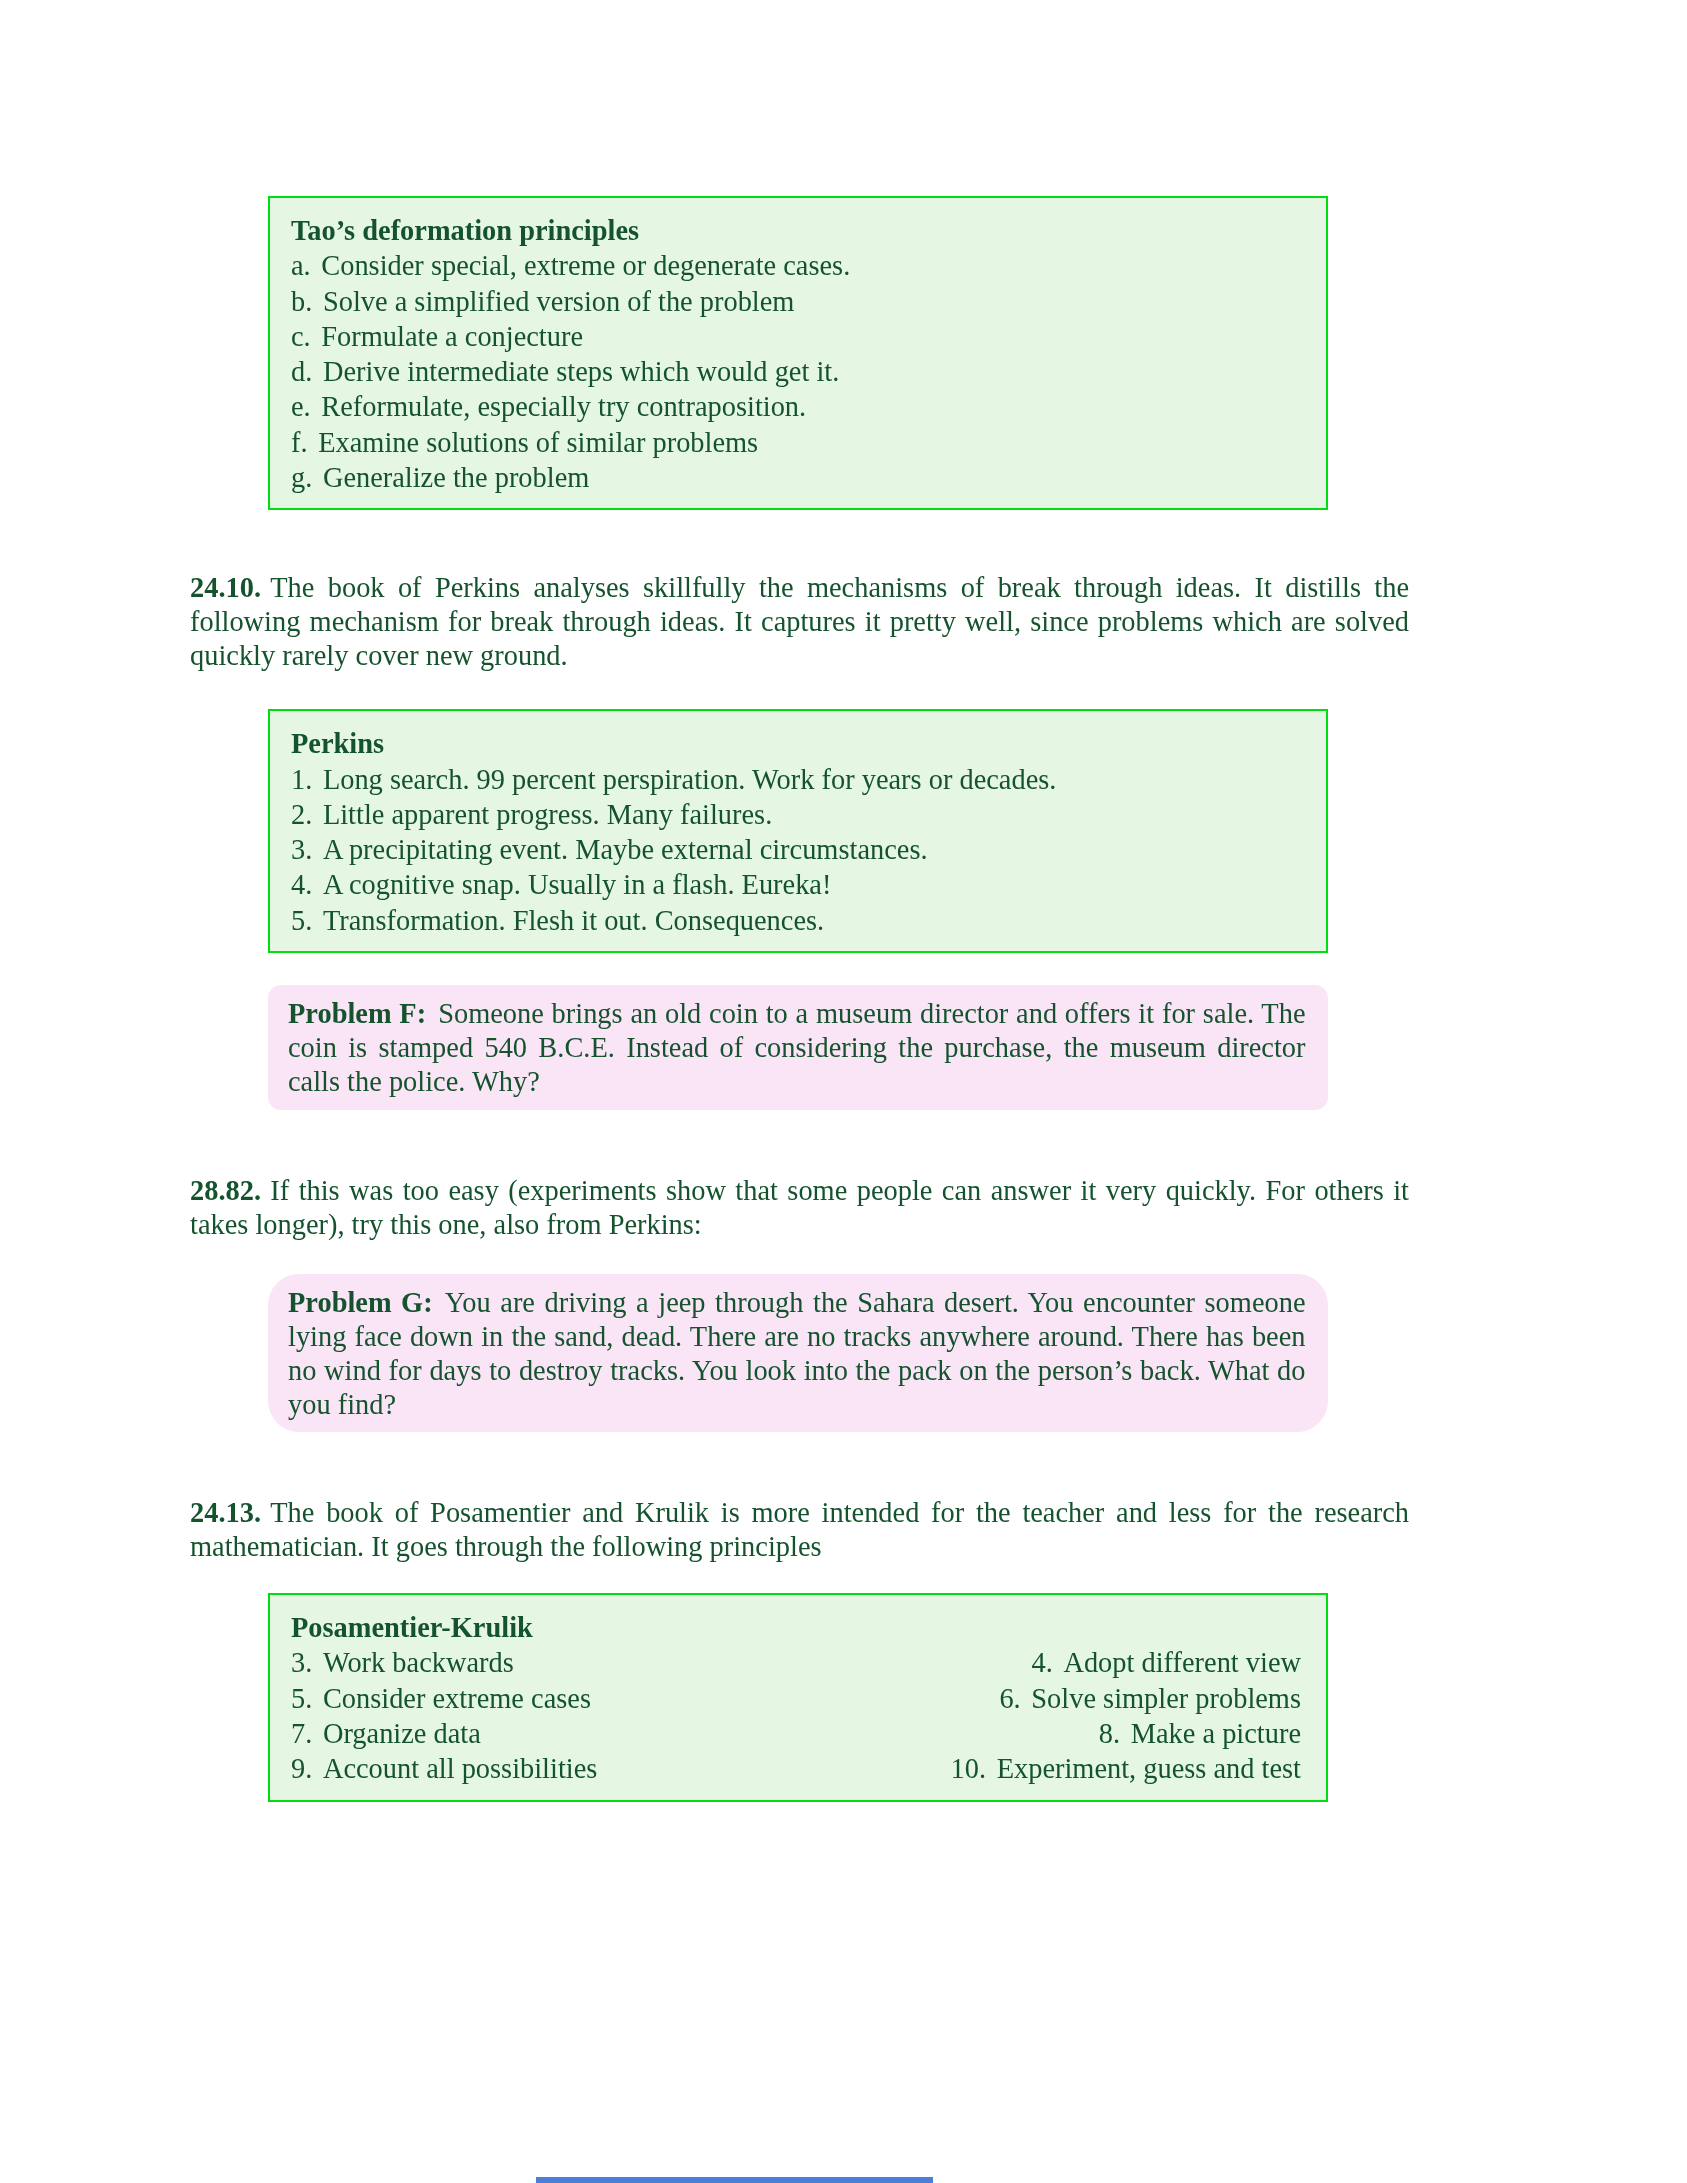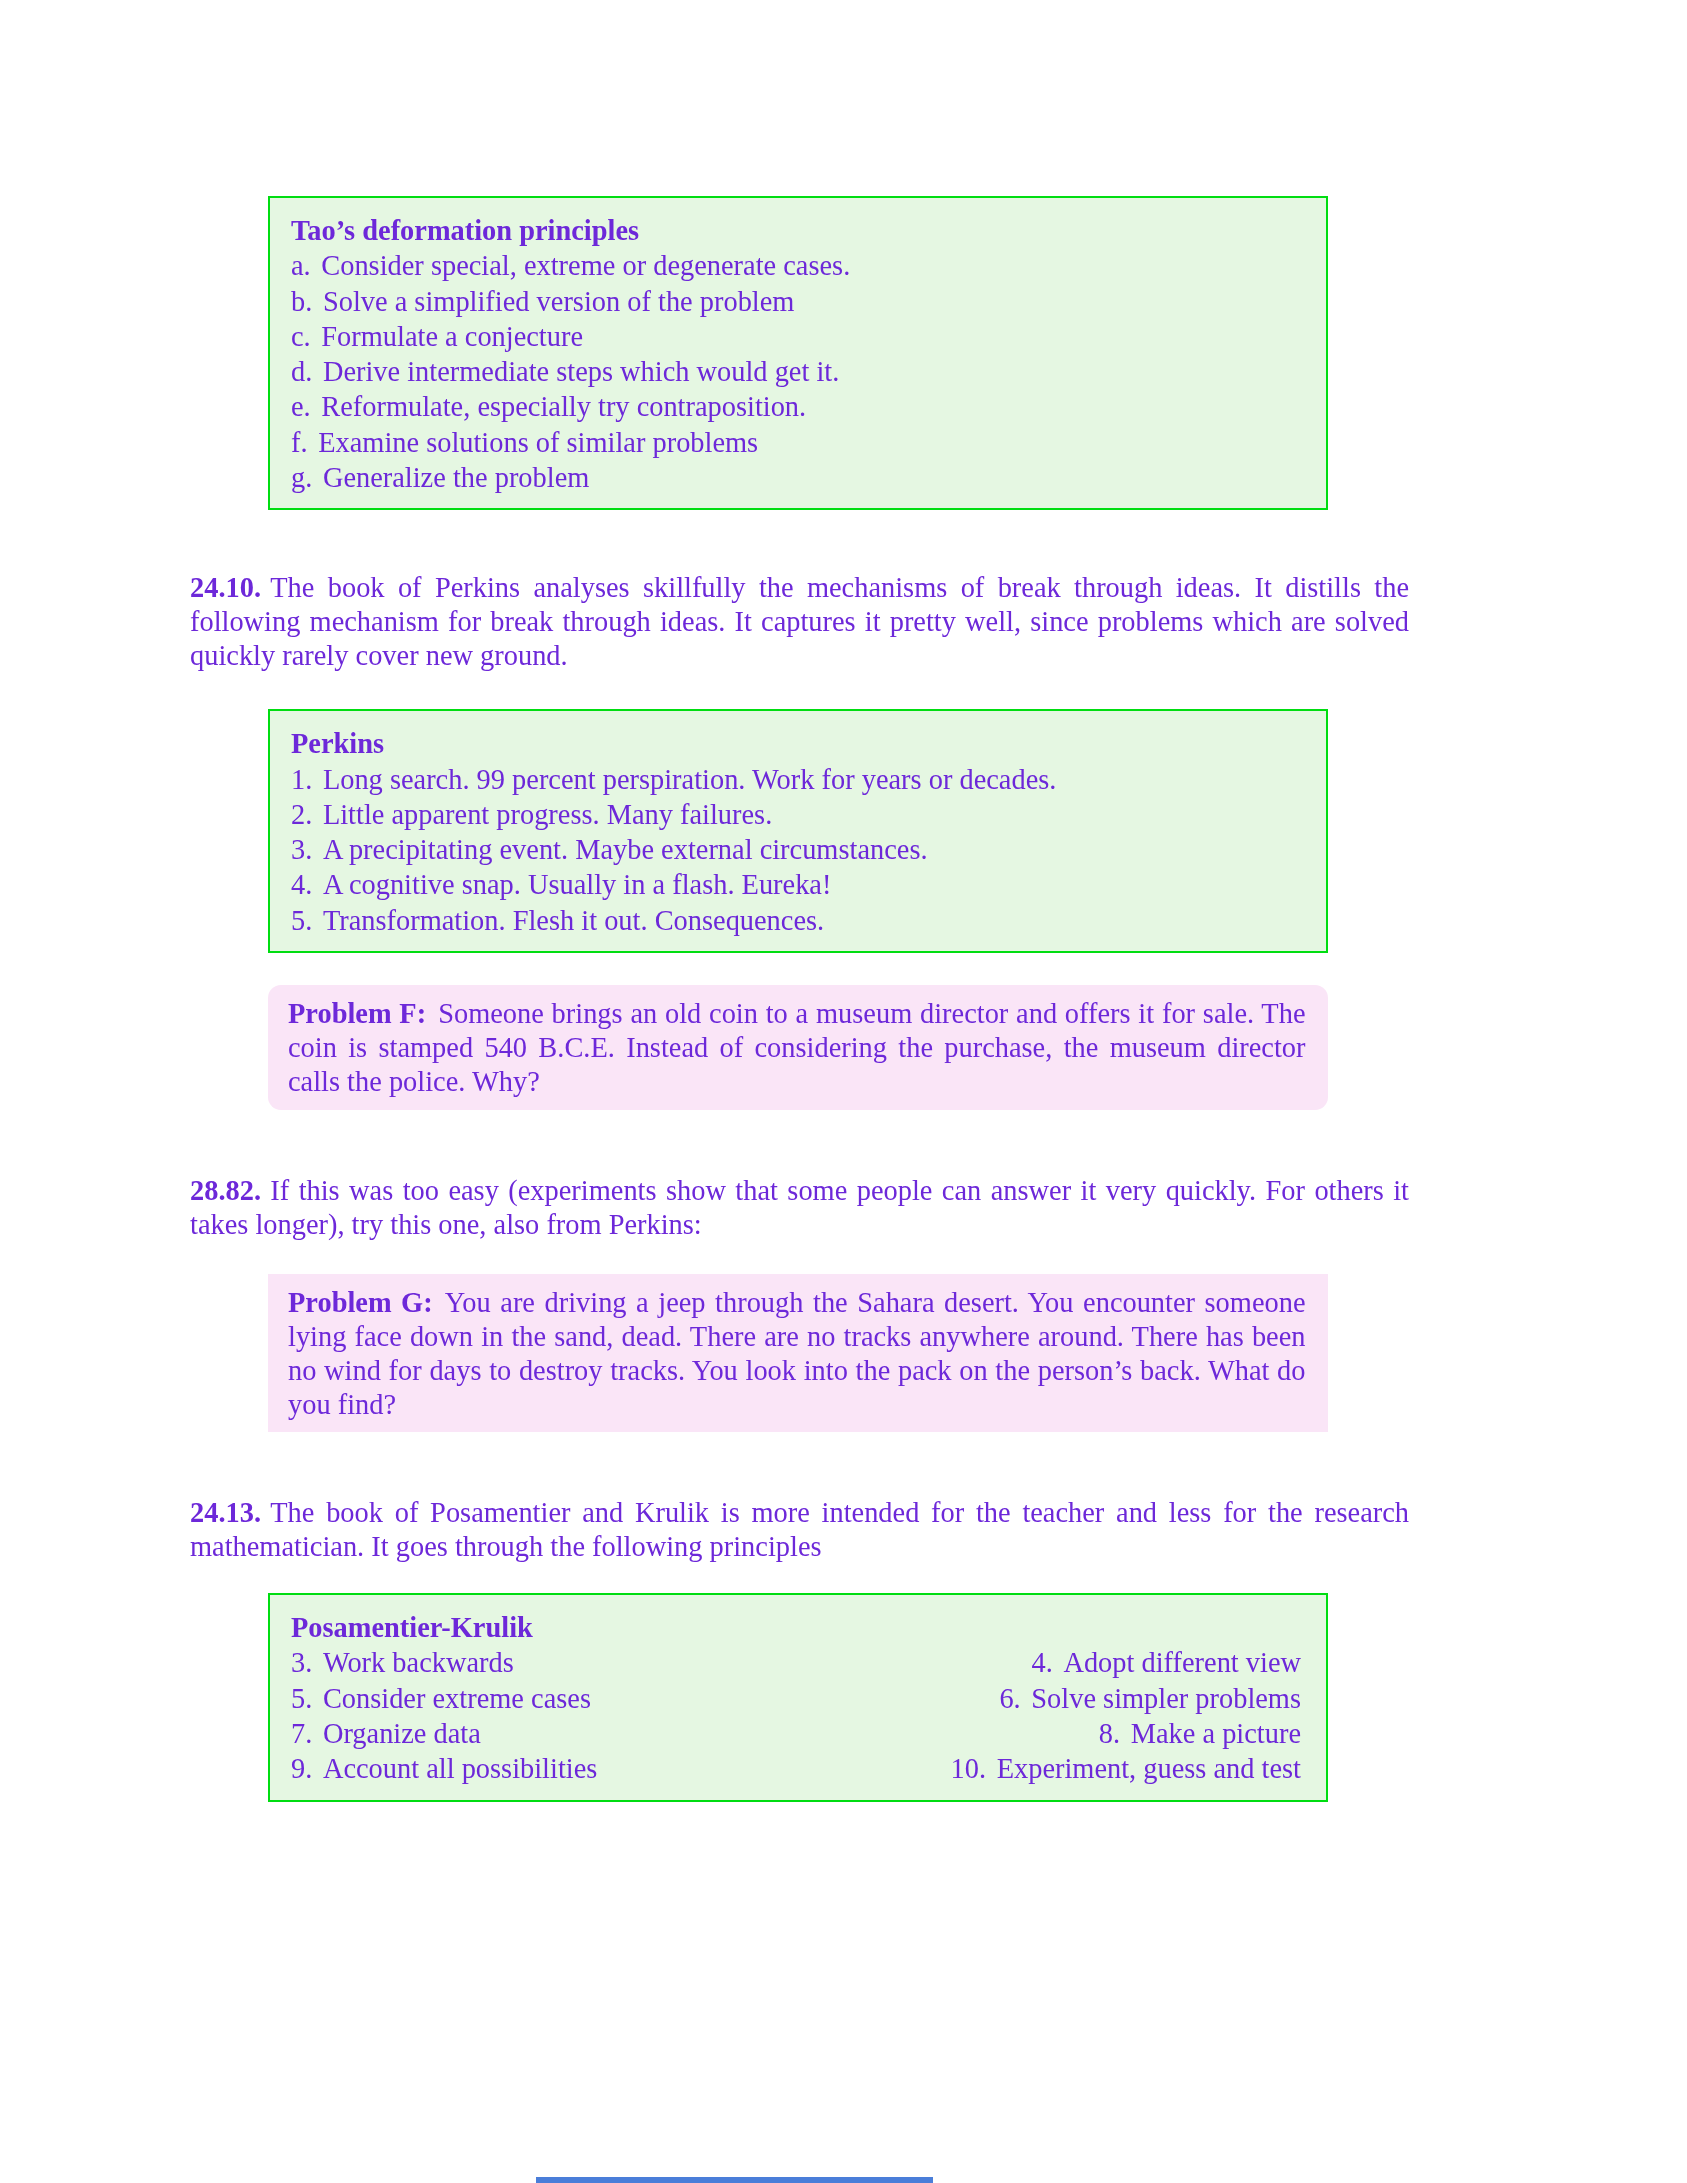--- a/index.html
+++ b/index.html
@@ -8,21 +8,21 @@
     background: #ffffff;
   }
   .page {
     position: relative;
     width: 1687px;
     height: 2183px;
     background: #ffffff;
     font-family: "Liberation Serif", "DejaVu Serif", serif;
     font-size: 28.4px;
     line-height: 34px;
-    color: #6d28d9;
+    color: #14532d;
     overflow: hidden;
   }
   .content {
     position: absolute;
     left: 190px;
     top: 0;
     width: 1219px;
   }
   .box {
     box-sizing: border-box;
@@ -66,21 +66,21 @@
   .pboxtext {
     text-align: justify;
   }
   
   .tao-box      { margin-top: 196px; }
   .p-2410       { margin-top: 61px; }
   .perkins-box  { margin-top: 36px; }
   .p-2411       { margin-top: 60px; }
   .pf-box       { margin-top: 32px; border-radius: 13px; }
   .p-2412       { margin-top: 64px; }
-  .pg-box       { margin-top: 32px; }
+  .pg-box       { margin-top: 32px; border-radius: 31px; }
   .p-2413       { margin-top: 64px; }
   .pk-box       { margin-top: 29px; }
   .pkrow {
     display: flex;
     justify-content: space-between;
     margin-top: 1.3px;
   }
   .pkrow .cell-left  { text-align: left; }
   .pkrow .cell-right { text-align: right; }
   .pkrow .lab { margin-right: 10.6px; }

